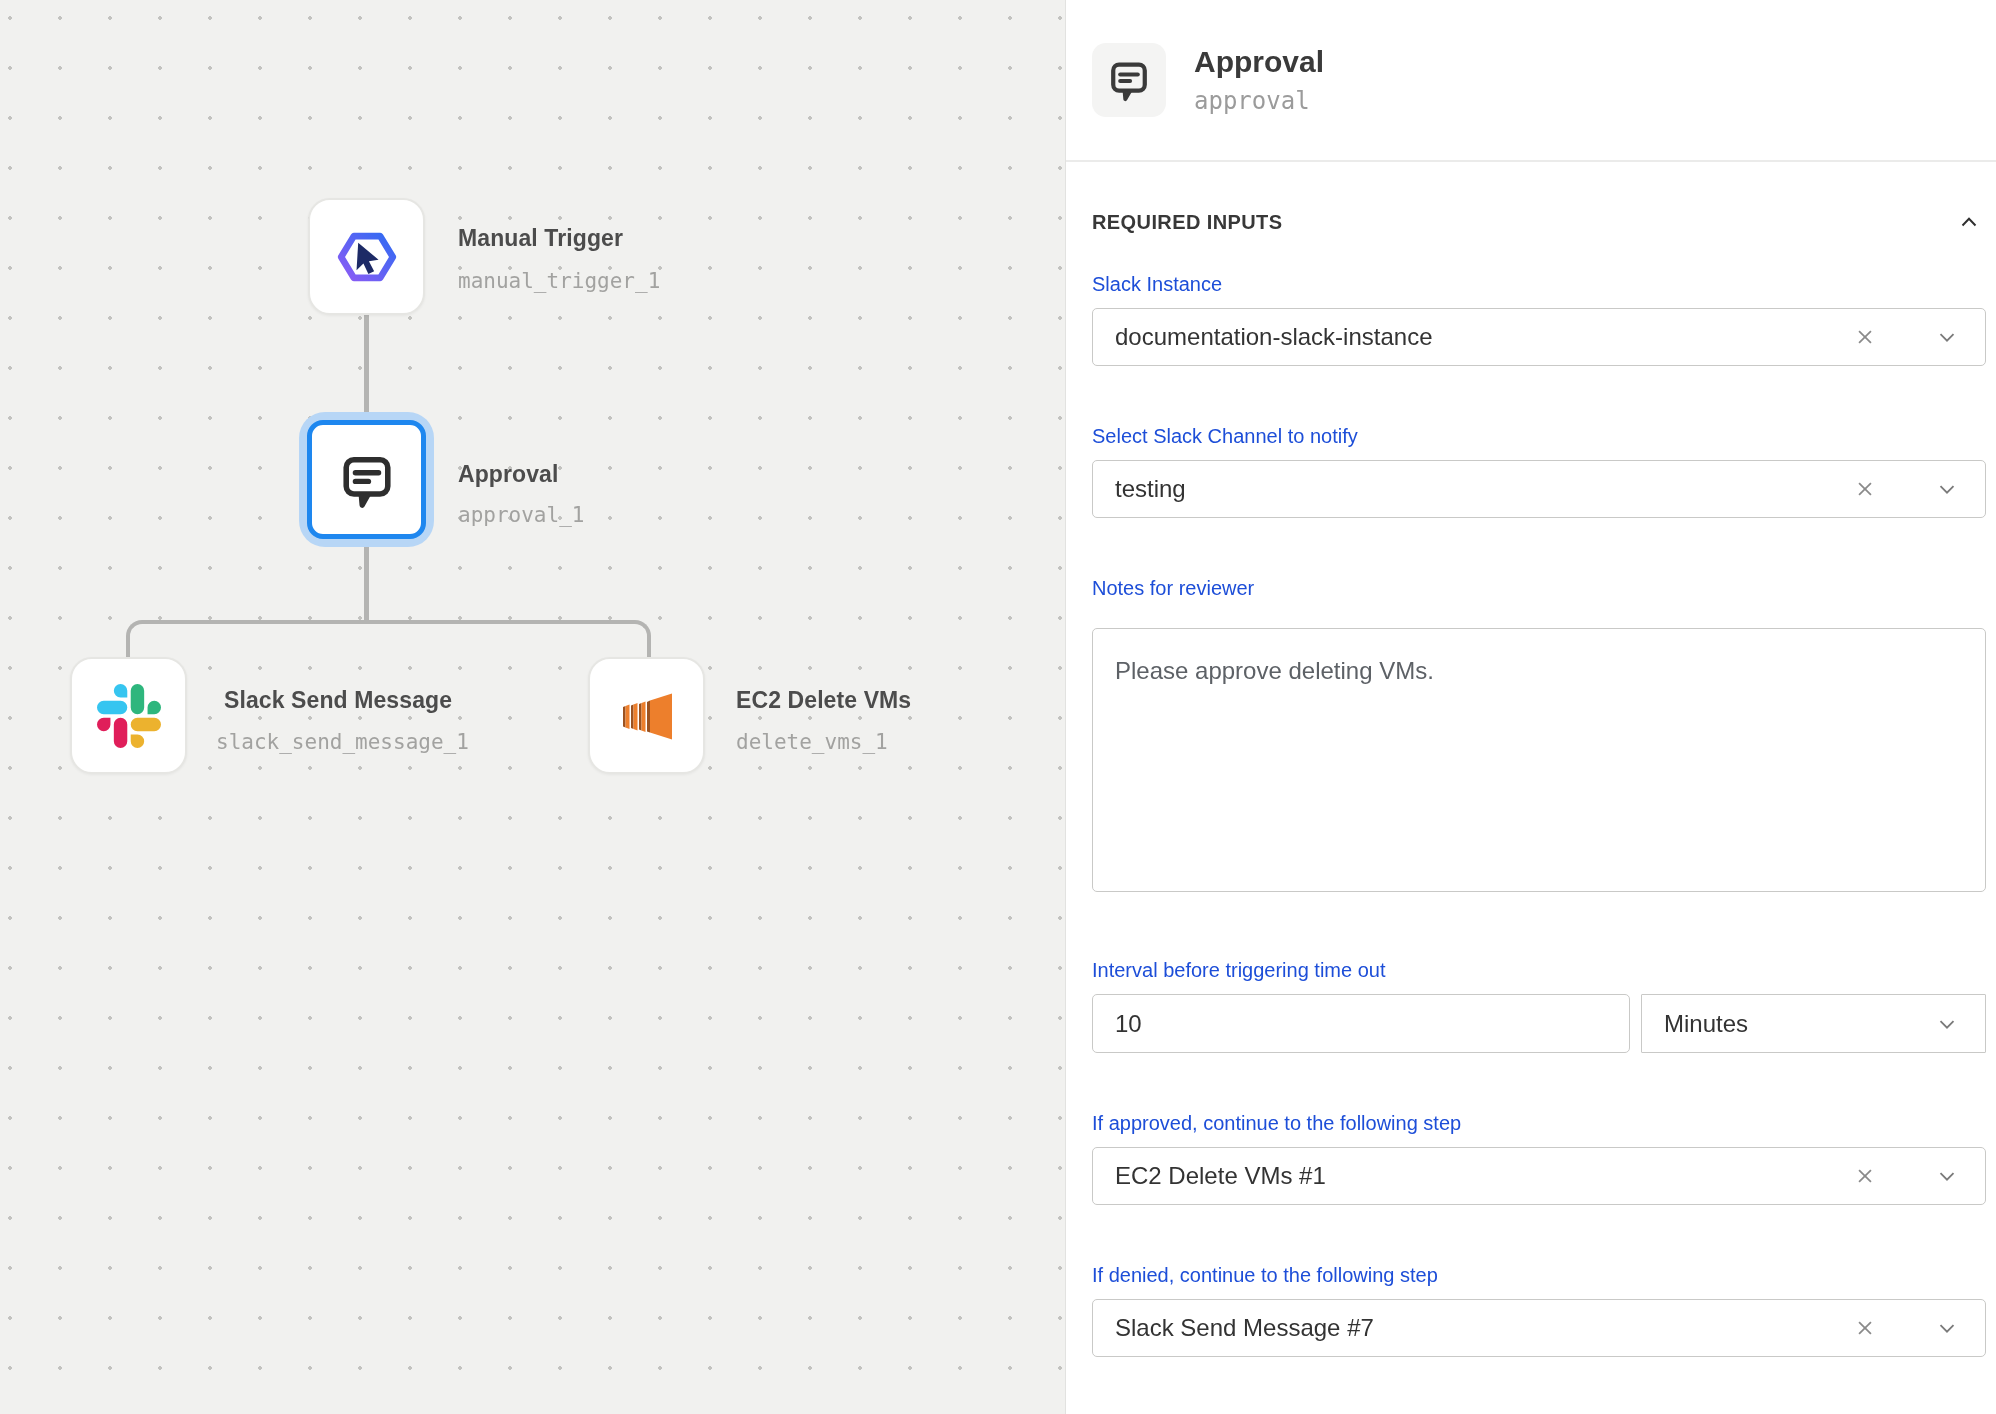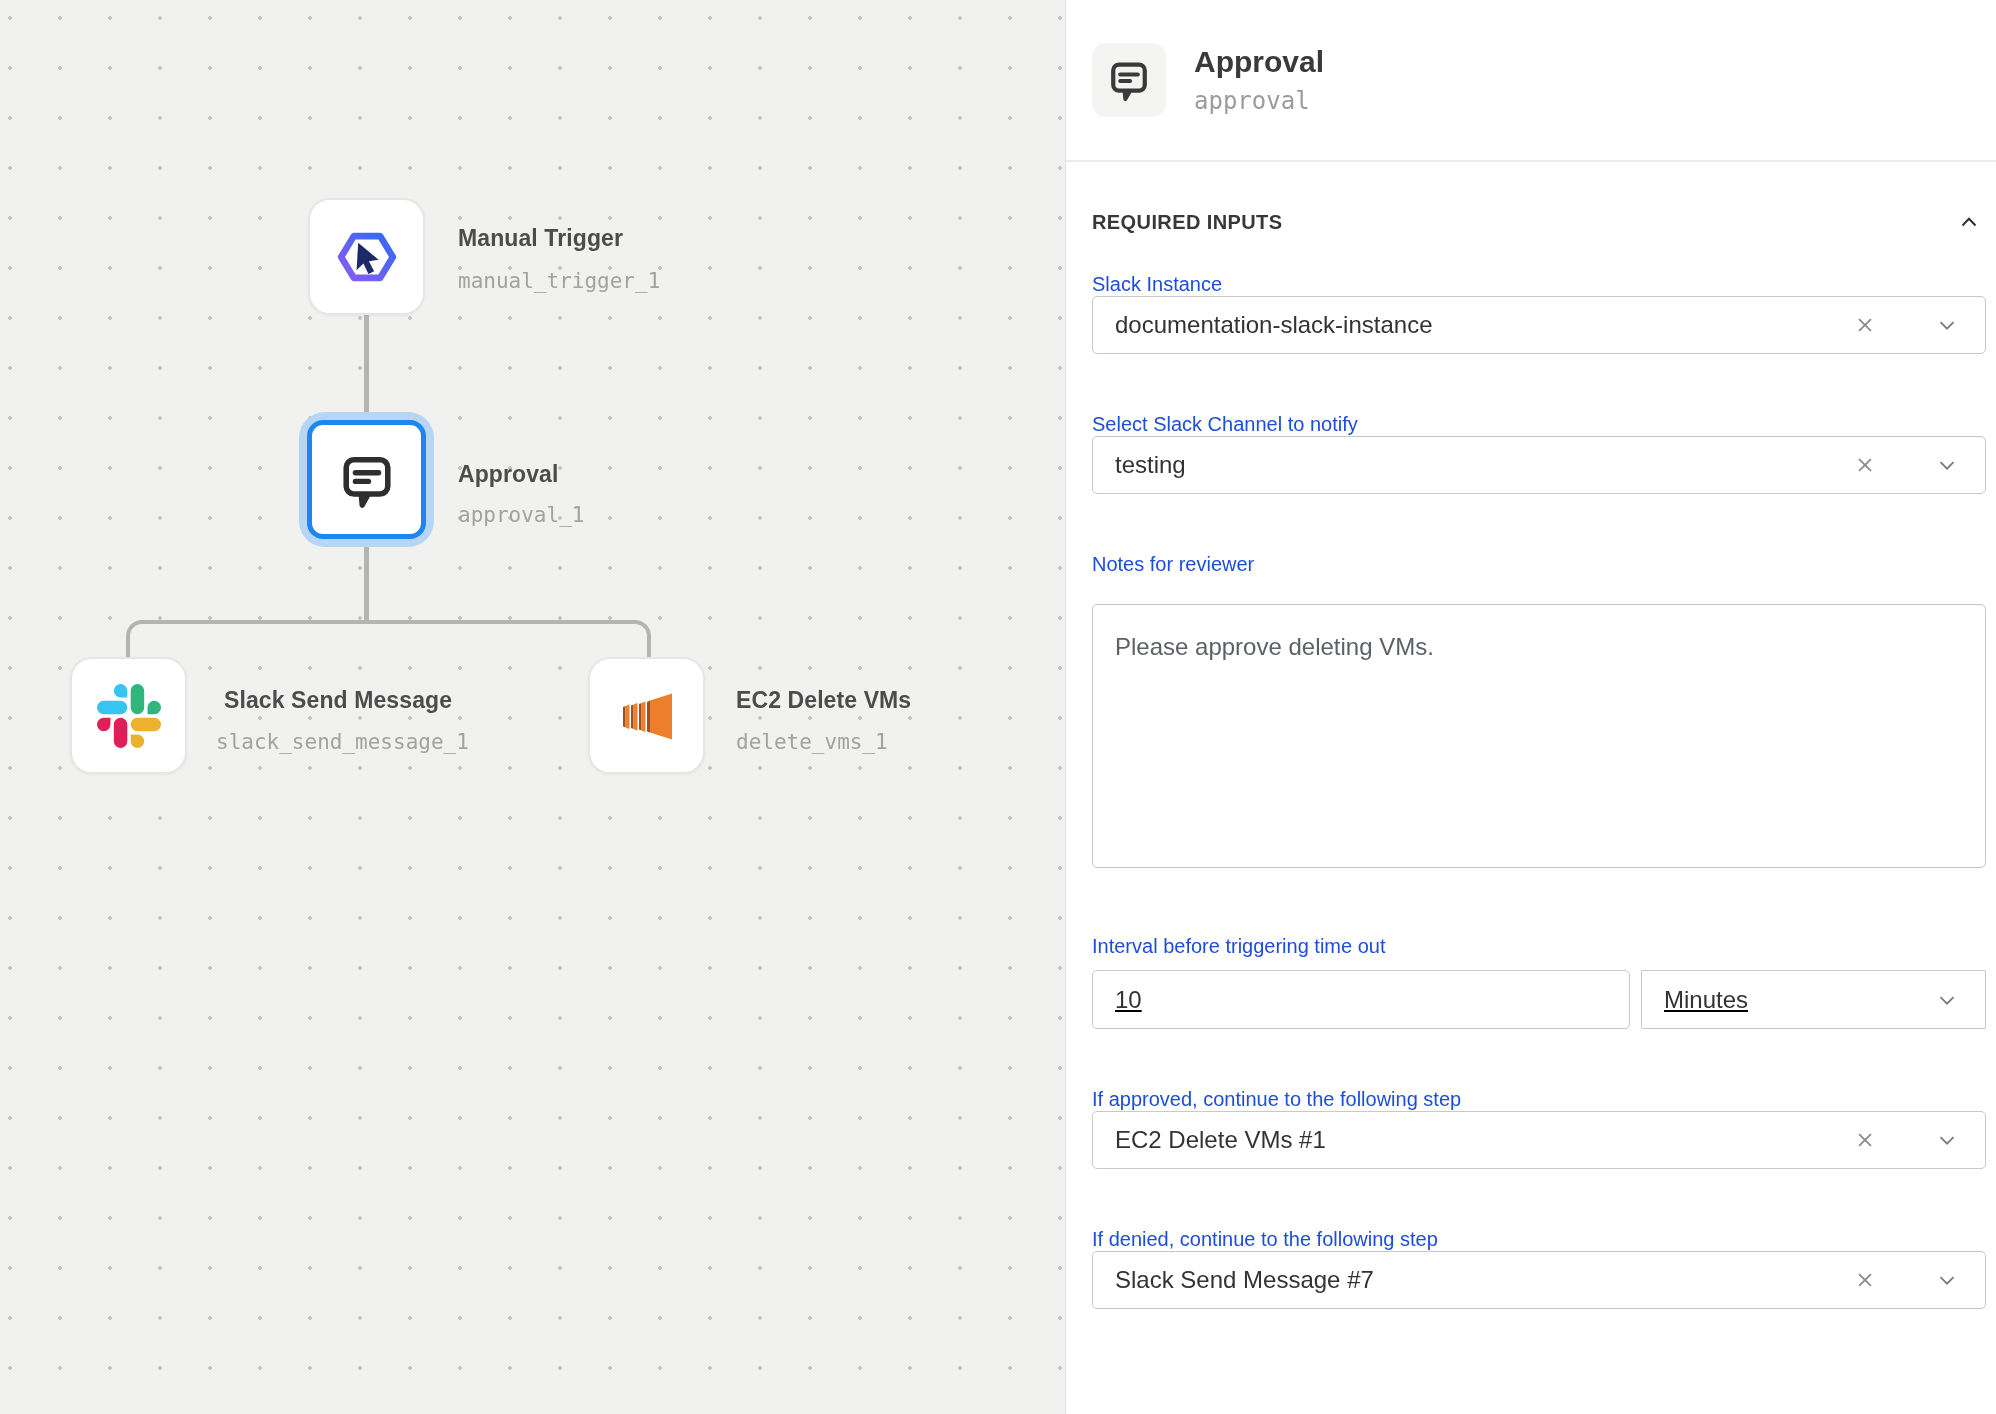--- a/index.html
+++ b/index.html
@@ -83,36 +83,36 @@
   }
   .ri-title { font-size:20px; font-weight:700; color:#383838; letter-spacing:0.4px; }
   .collapse-btn { width:34px; height:28px; display:flex; align-items:center; justify-content:center; cursor:pointer; }
 
   .fld-label { font-size:20px; color:#1d4ed8; height:24px; line-height:24px; }
   .mt-first  { margin-top:36px; }
   .mt-std    { margin-top:58px; }
   .mt-int    { margin-top:62px; }
 
   .combo {
-    height:58px;
+    margin-top:12px; height:58px;
     border:1.5px solid #c9c9c7; border-radius:5px; background:#fff;
     display:flex; align-items:center;
     padding:0 24px 0 22px; cursor:pointer;
   }
   .combo-value { font-size:24px; color:#333333; flex:1 1 auto; white-space:nowrap; overflow:hidden; }
   .combo-icons { display:flex; align-items:center; gap:54px; flex:0 0 auto; }
   .icon-btn { width:28px; height:28px; display:flex; align-items:center; justify-content:center; cursor:pointer; }
 
   .notes-area {
     margin-top:28px; width:100%; height:264px;
     border:1.5px solid #c9c9c7; border-radius:5px; background:#fff;
     padding:26px 22px; font-family:"Liberation Sans", sans-serif;
     font-size:24px; color:#5d6166; resize:none; outline:none; line-height:1.3;
   }
-  .interval-row { margin-top:12px; display:flex; gap:11px; height:59px;text-decoration:underline; }
+  .interval-row { margin-top:12px; display:flex; gap:11px; height:59px; }
   .interval-input {
     width:538px; height:59px; border:1.5px solid #c9c9c7; border-radius:5px;
     padding:0 22px; font-family:"Liberation Sans", sans-serif;
     font-size:24px; color:#333; outline:none;
   }
   .unit-select {
     flex:1 1 auto; border:1.5px solid #c9c9c7; border-radius:1px;
     display:flex; align-items:center; padding:0 24px 0 22px; cursor:pointer;
   }
   svg { display:block; }

